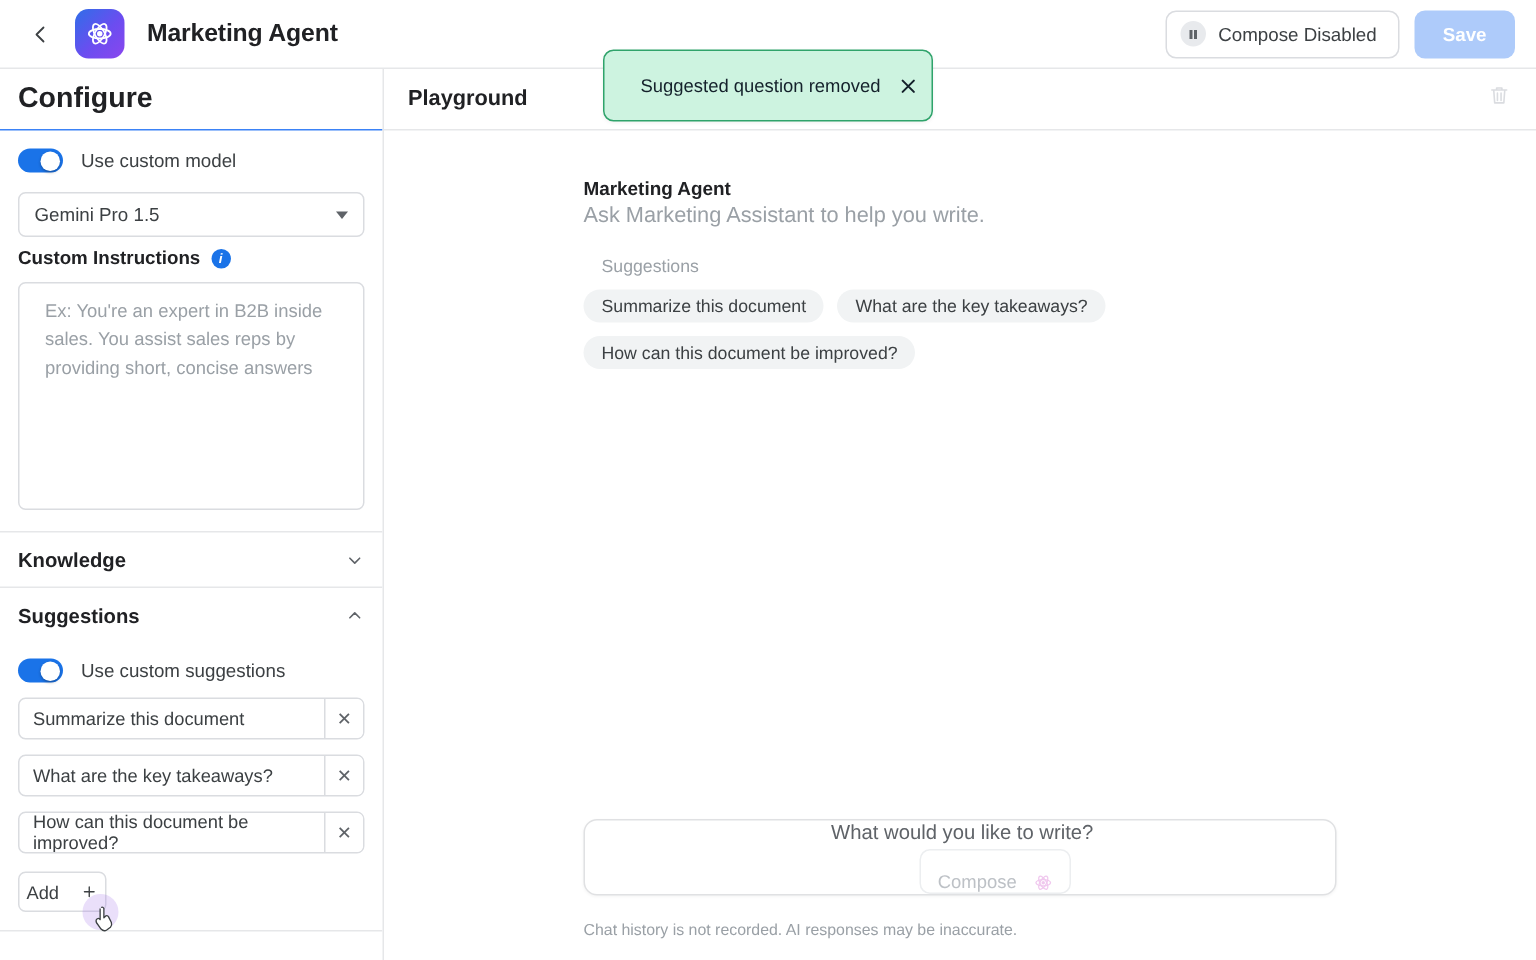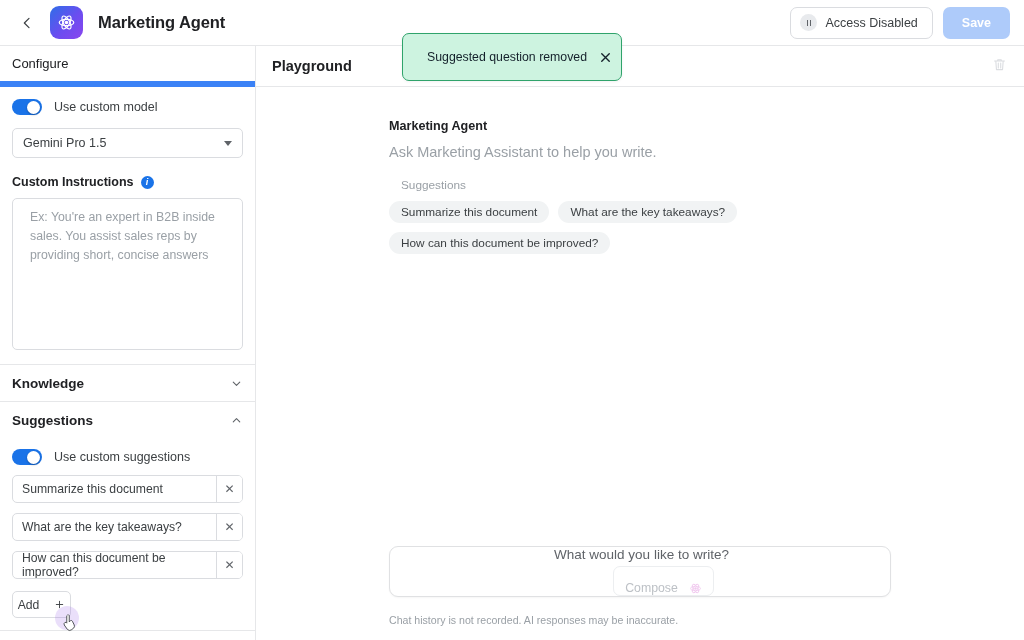--- a/index.html
+++ b/index.html
@@ -50,21 +50,21 @@
     display: flex; align-items: center;
   }
 
   
   .sidebar {
     position: absolute; top: 46px; left: 0; width: 256px; height: 594px;
     border-right: 1px solid #e6e7e9; background: #fff; overflow: hidden;
   }
   .sb-header {
     height: 41px; display: flex; align-items: center; padding: 0 12px;
-    font-size: 13px; font-weight: 400; border-bottom: 6px solid #3b82f6;
+    font-size: 19px; font-weight: 700; border-bottom: 1px solid #3b82f6;
   }
   .sb-block { padding: 12px 12px 14px 12px; border-bottom: 1px solid #e6e7e9; }
 
   .toggle-row { display: flex; align-items: center; gap: 12px; }
   .toggle {
     width: 30px; height: 16px; border-radius: 9px; background: #1a73e8;
     position: relative; cursor: pointer; flex: none;
   }
   .toggle .knob {
     position: absolute; top: 1.5px; left: 15px; width: 13px; height: 13px;
@@ -76,21 +76,21 @@
   .select {
     margin-top: 13px; height: 30px; border: 1px solid #dadce0; border-radius: 5px;
     display: flex; align-items: center; padding: 0 10px;
     font-size: 12.5px; color: #3c4043; cursor: pointer; background: #fff;
   }
   .select .caret { margin-left: auto; width: 0; height: 0;
     border-left: 4.5px solid transparent; border-right: 4.5px solid transparent;
     border-top: 5px solid #5f6368; }
 
   .field-label {
-    margin-top: 17px; display: flex; align-items: center; gap: 7px;
+    margin-top: 7px; display: flex; align-items: center; gap: 7px;
     font-size: 12.5px; font-weight: 700; color: #202124;
   }
   .info-icon {
     width: 13px; height: 13px; border-radius: 50%; background: #1a73e8;
     color: #fff; font-size: 9px; font-weight: 700; line-height: 13px;
     text-align: center; font-style: italic; cursor: pointer;
   }
   .textarea {
     margin-top: 9px; height: 152px; border: 1px solid #dadce0; border-radius: 5px;
     padding: 9px 17px; font-size: 12.3px; line-height: 1.55; color: #9aa0a6;
@@ -139,21 +139,21 @@
   }
   .pg-header {
     height: 41px; display: flex; align-items: center; padding: 0 16px;
     border-bottom: 1px solid #e6e7e9;
   }
   .pg-title { font-size: 14.5px; font-weight: 700; }
   .trash { margin-left: auto; cursor: pointer; }
 
   .pg-content { padding: 32px 0 0 133px; }
   .agent-name { font-size: 12.6px; font-weight: 700; color: #202124; }
-  .agent-sub { margin-top: 11px; font-size: 14.5px; color: #9aa0a6; }
+  .agent-sub { margin-top: 3px; font-size: 14.5px; color: #9aa0a6; }
   .sugg-caption { margin-top: 18px; margin-left: 12px; font-size: 11.8px; color: #9aa0a6; }
   .chips { margin-top: 9px; display: flex; flex-wrap: wrap; gap: 9px; width: 430px; }
   .chip {
     height: 22px; padding: 0 12px; border-radius: 11px; background: #f1f3f4;
     display: flex; align-items: center; font-size: 11.8px; color: #3c4043; cursor: pointer;
   }
 
   .composer-wrap { position: absolute; left: 133px; top: 500px; width: 502px; }
   .composer {
     height: 51px; border: 1px solid #e0e1e3; border-radius: 9px; background: #fff;
@@ -199,21 +199,21 @@
       </svg>
     </div>
     <div class="app-title">Marketing Agent</div>
 
     <div class="topbar-right">
       <div class="access-btn">
         <span class="pause-circle">
             <i></i>
             <i></i>
           </span>
-        <span>Access Disabled</span>
+        <span>Compose Disabled</span>
       </div>
       <button class="save-btn">Save</button>
     </div>
   </div>
 
   <div class="sidebar">
     <div class="sb-header">Configure</div>
 
     <div class="sb-block">
       <div class="toggle-row">

